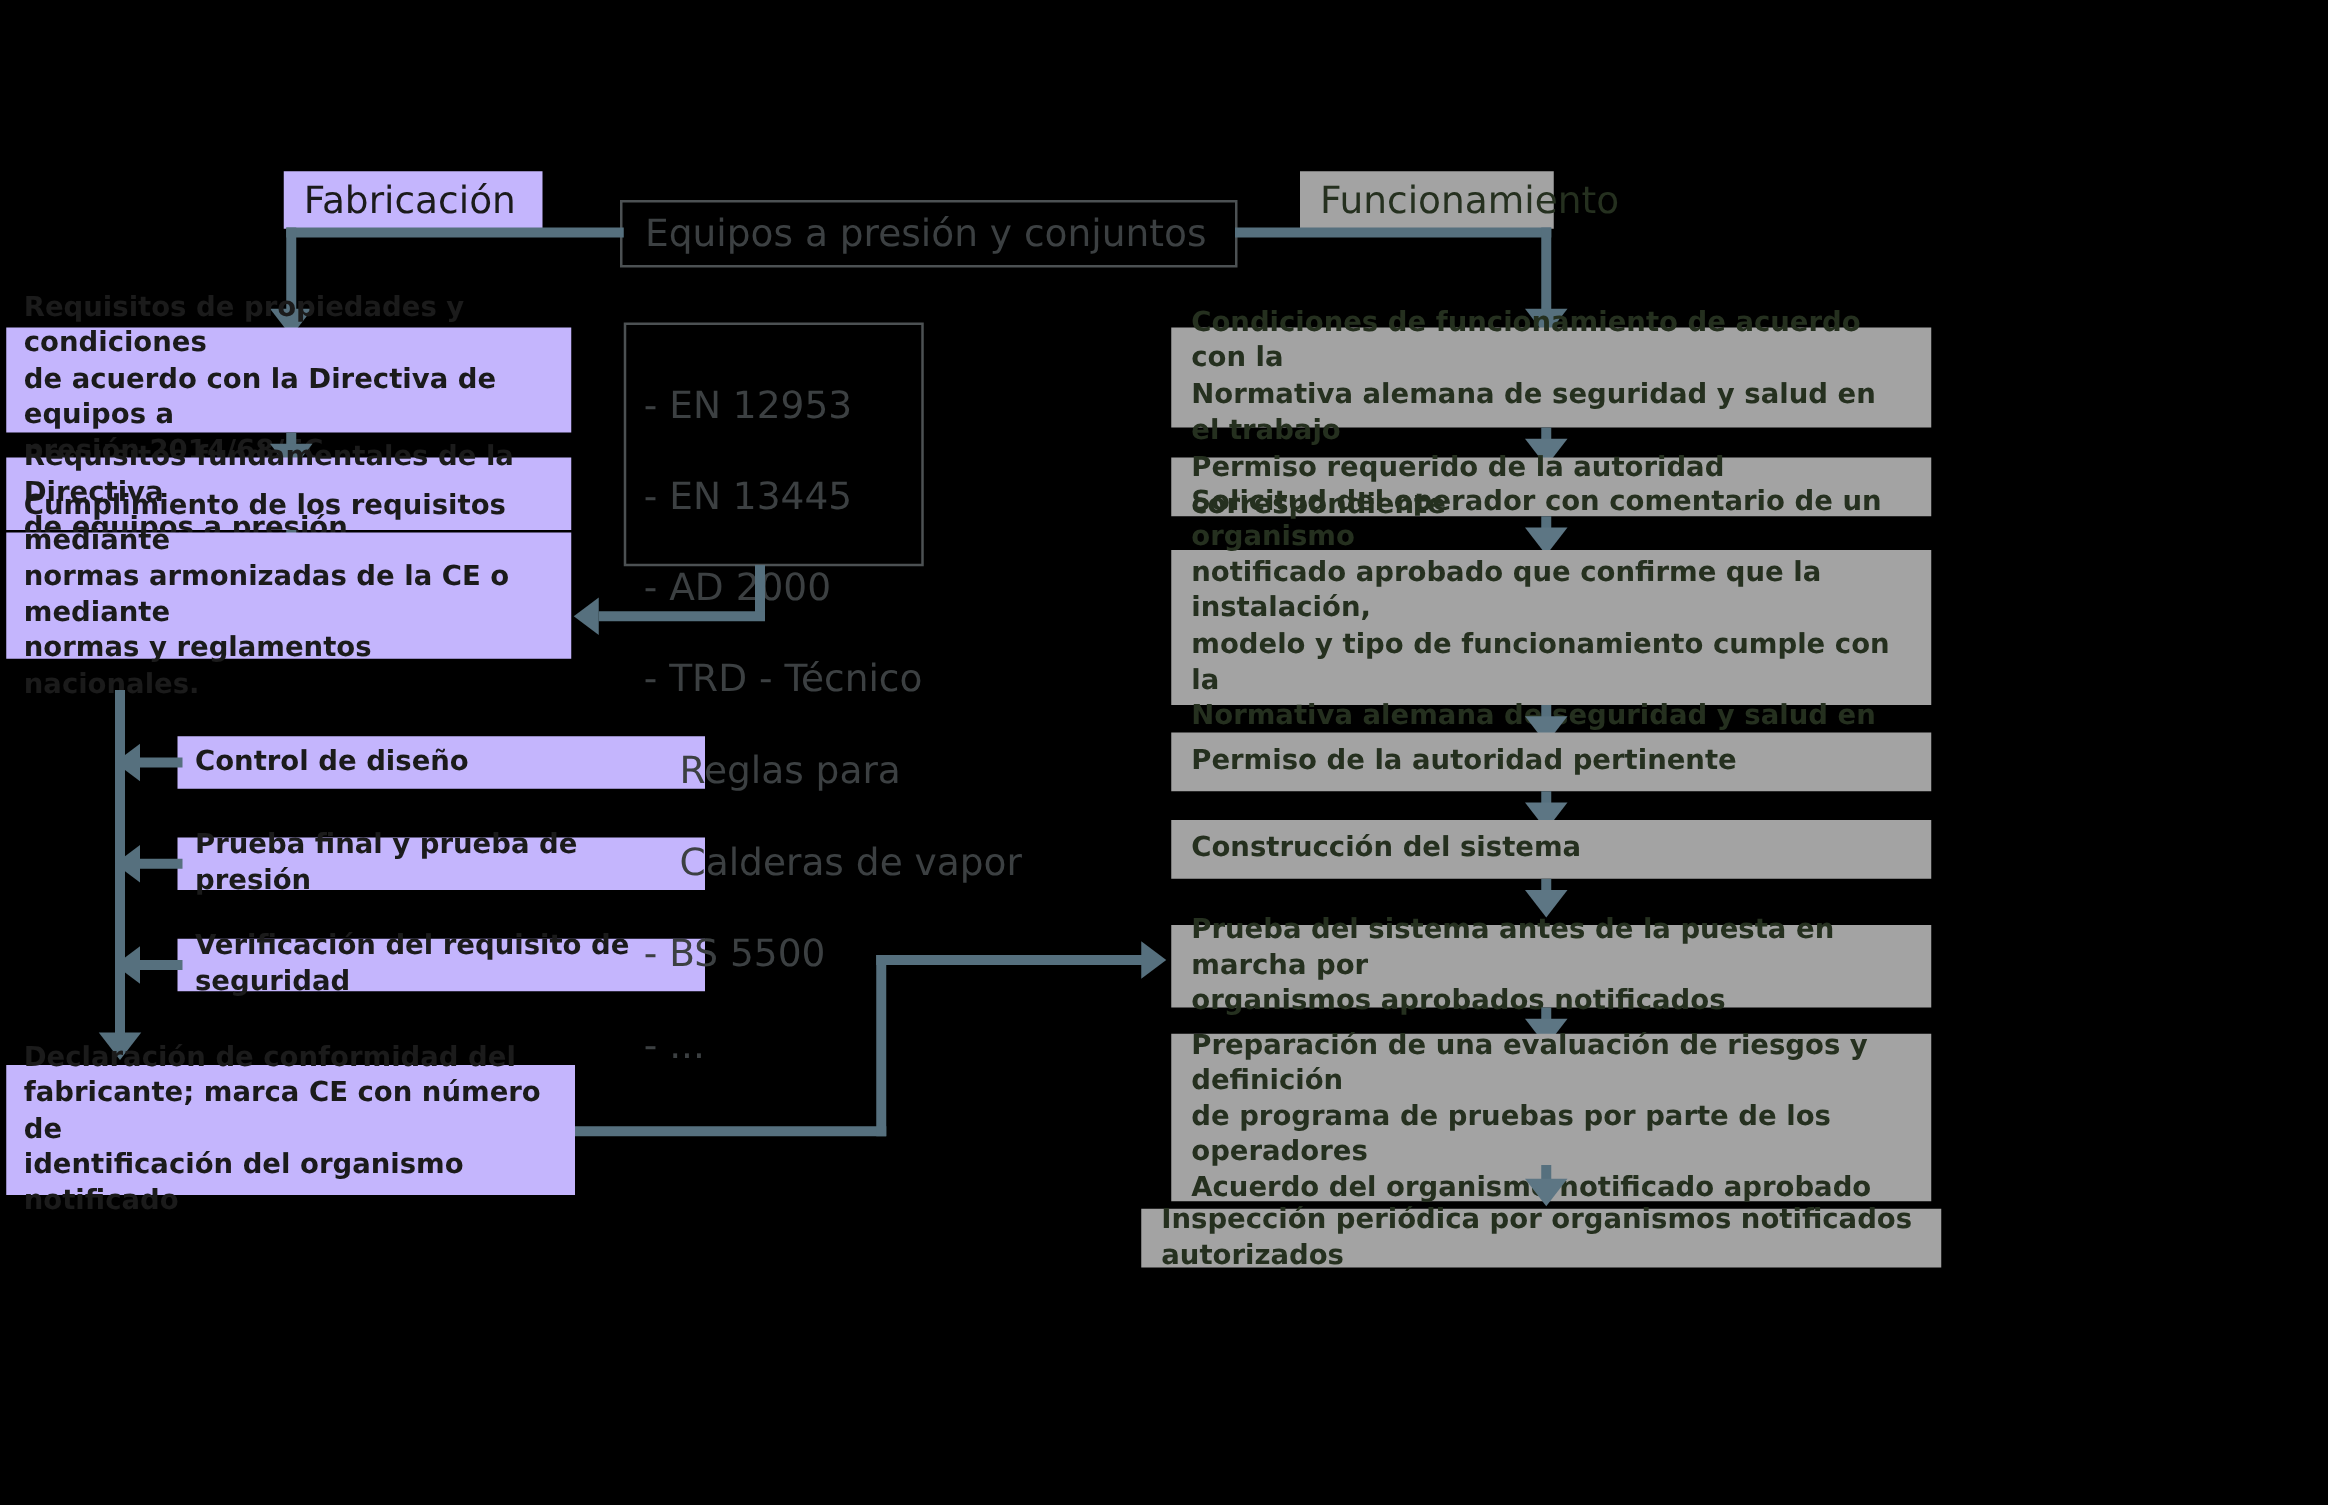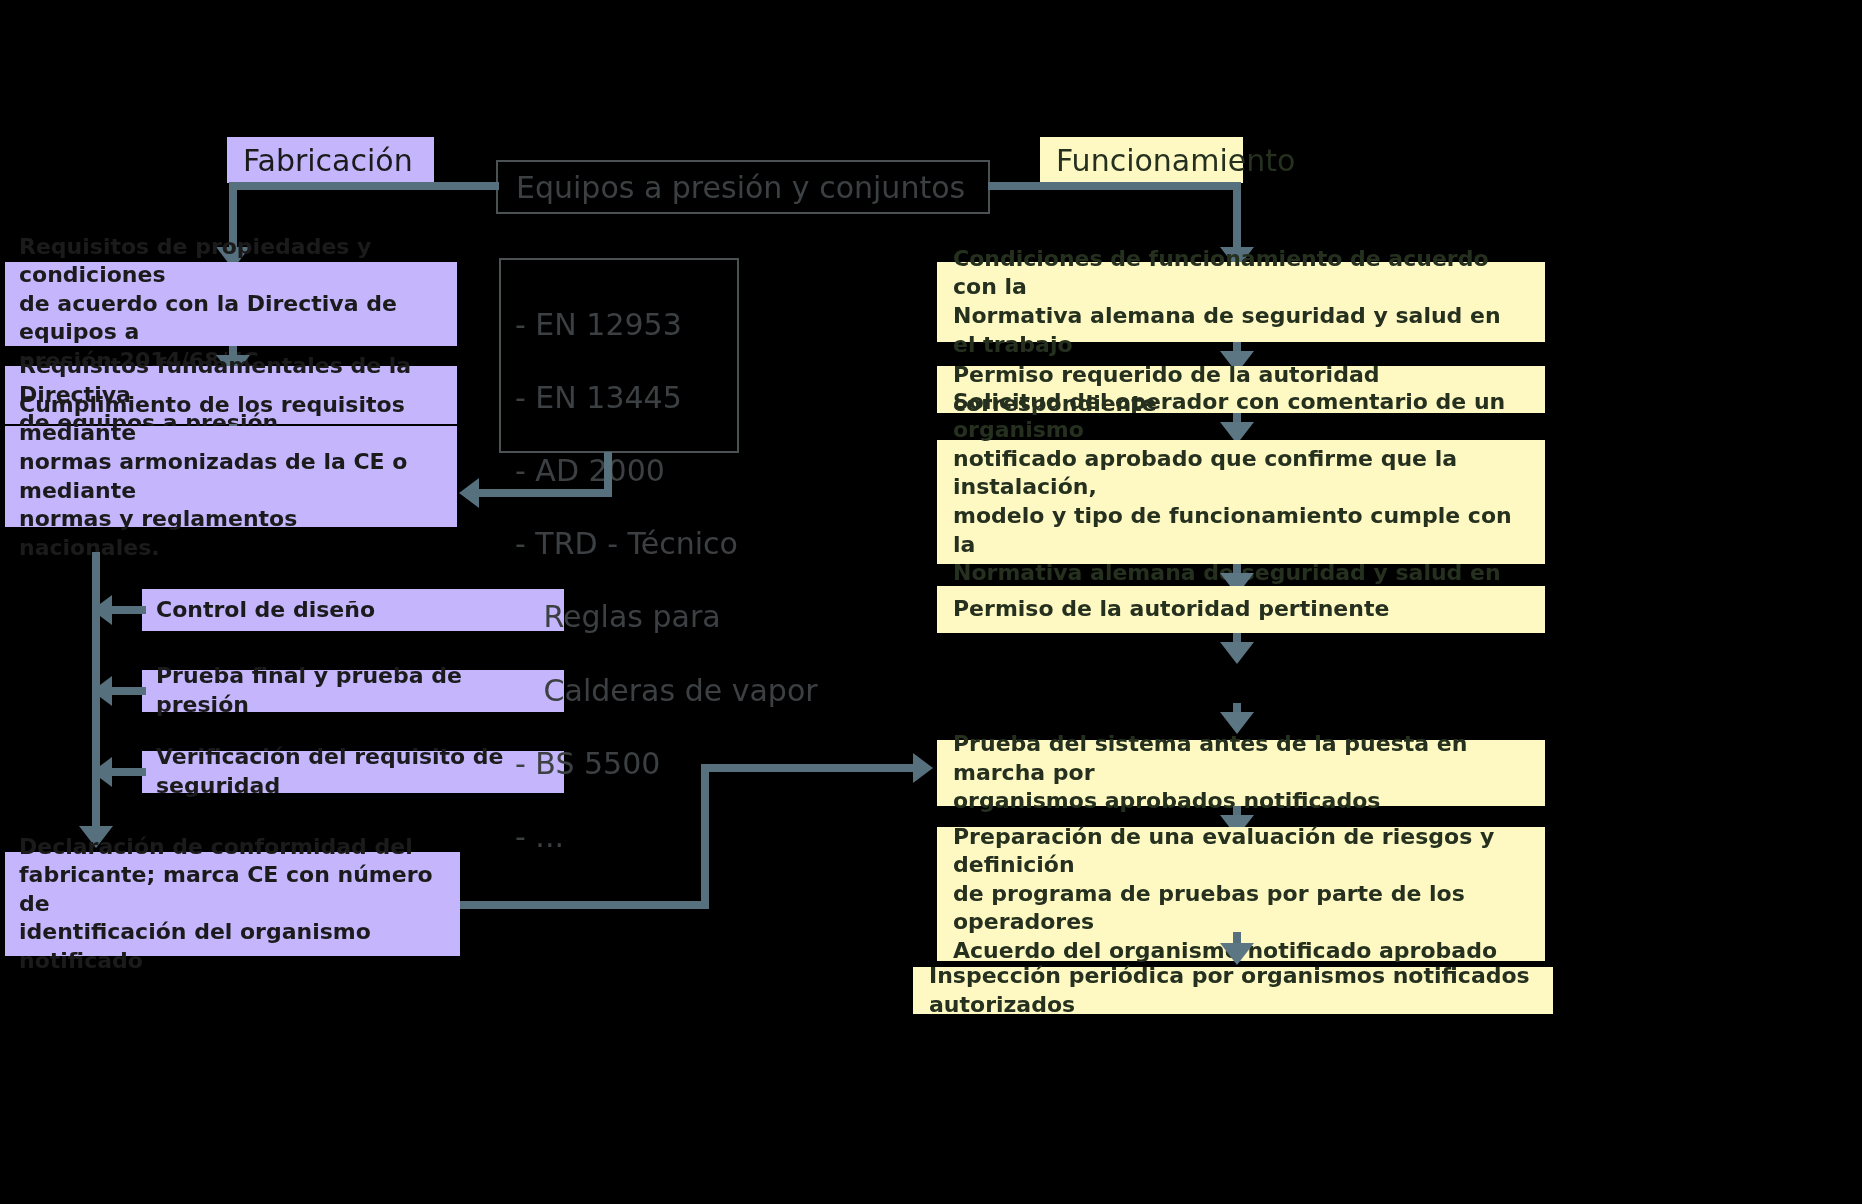--- a/index.html
+++ b/index.html
@@ -4,21 +4,21 @@
 <style>
   html,body{margin:0;padding:0;background:#000;}
   body{width:1862px;height:1204px;position:relative;overflow:hidden;
        font-family:"DejaVu Sans","Liberation Sans",sans-serif;}
   #stage{position:absolute;left:0;top:0;width:1862px;height:1204px;background:#000;}
 
   .box{position:absolute;box-sizing:border-box;display:flex;align-items:center;}
   .box .txt{white-space:pre-line;line-height:1.30;}
 
   .blue{background:#c4b5fd;color:#1b1b1b;}
-  .green{background:#fef9c3;color:#25301f;}
+  .green{background:#a3a3a3;color:#25301f;}
   .dark{background:#000;color:#3c4042;border:2px solid #4c5153;}
 
   .t30{font-size:30px;}
   .t27{font-size:22px;font-weight:bold;}
   .t25{font-size:30px;}
 
   .pad{padding:0 16px;}
 
   
   .ln{position:absolute;background:#56707E;}
@@ -146,20 +146,23 @@
   </div>
   <div class="ln" style="left:1233px;top:564px;width:8px;height:14px;"></div>
   <div class="arw arw-dg" style="left:1220px;top:573px;"></div>
 
   <div class="box green t27" style="left:937px;top:586px;width:608px;height:47px;padding:0 16px;">
     <span class="txt">Permiso de la autoridad pertinente</span>
   </div>
   <div class="ln" style="left:1233px;top:633px;width:8px;height:14px;"></div>
   <div class="arw arw-dg" style="left:1220px;top:642px;"></div>
 
+  <div class="box green t27" style="left:937px;top:656px;width:608px;height:47px;padding:0 16px;">
+    <span class="txt">Construcción del sistema</span>
+  </div>
   <div class="ln" style="left:1233px;top:703px;width:8px;height:14px;"></div>
   <div class="arw arw-dg" style="left:1220px;top:712px;"></div>
 
   <div class="box green t27" style="left:937px;top:740px;width:608px;height:66px;padding:0 16px;">
     <span class="txt">Prueba del sistema antes de la puesta en marcha por
  organismos aprobados notificados</span>
   </div>
   <div class="ln" style="left:1233px;top:806px;width:8px;height:14px;"></div>
   <div class="arw arw-dg" style="left:1220px;top:815px;"></div>
 

